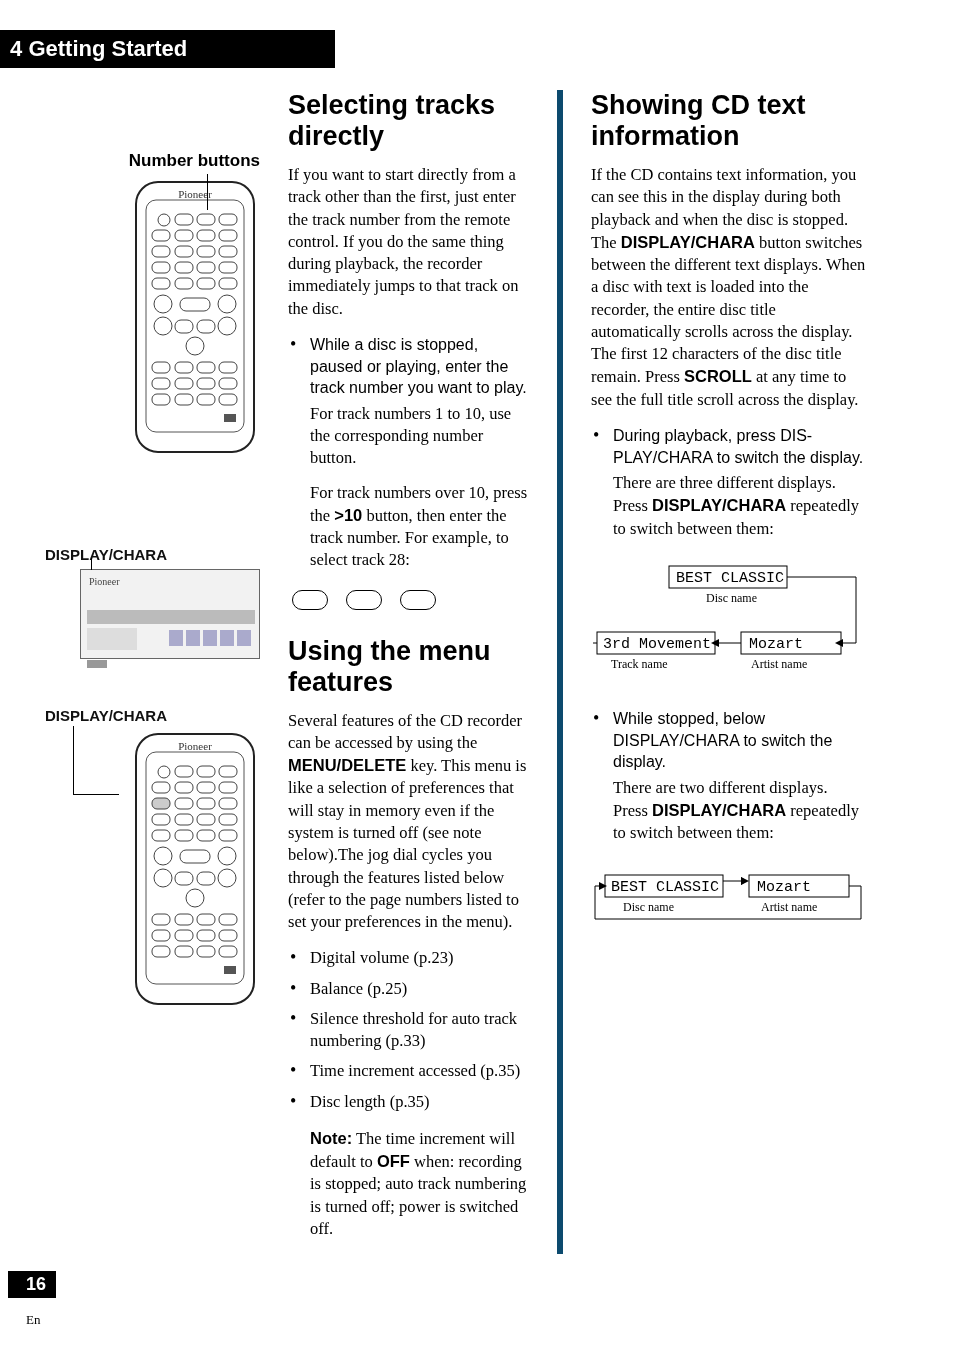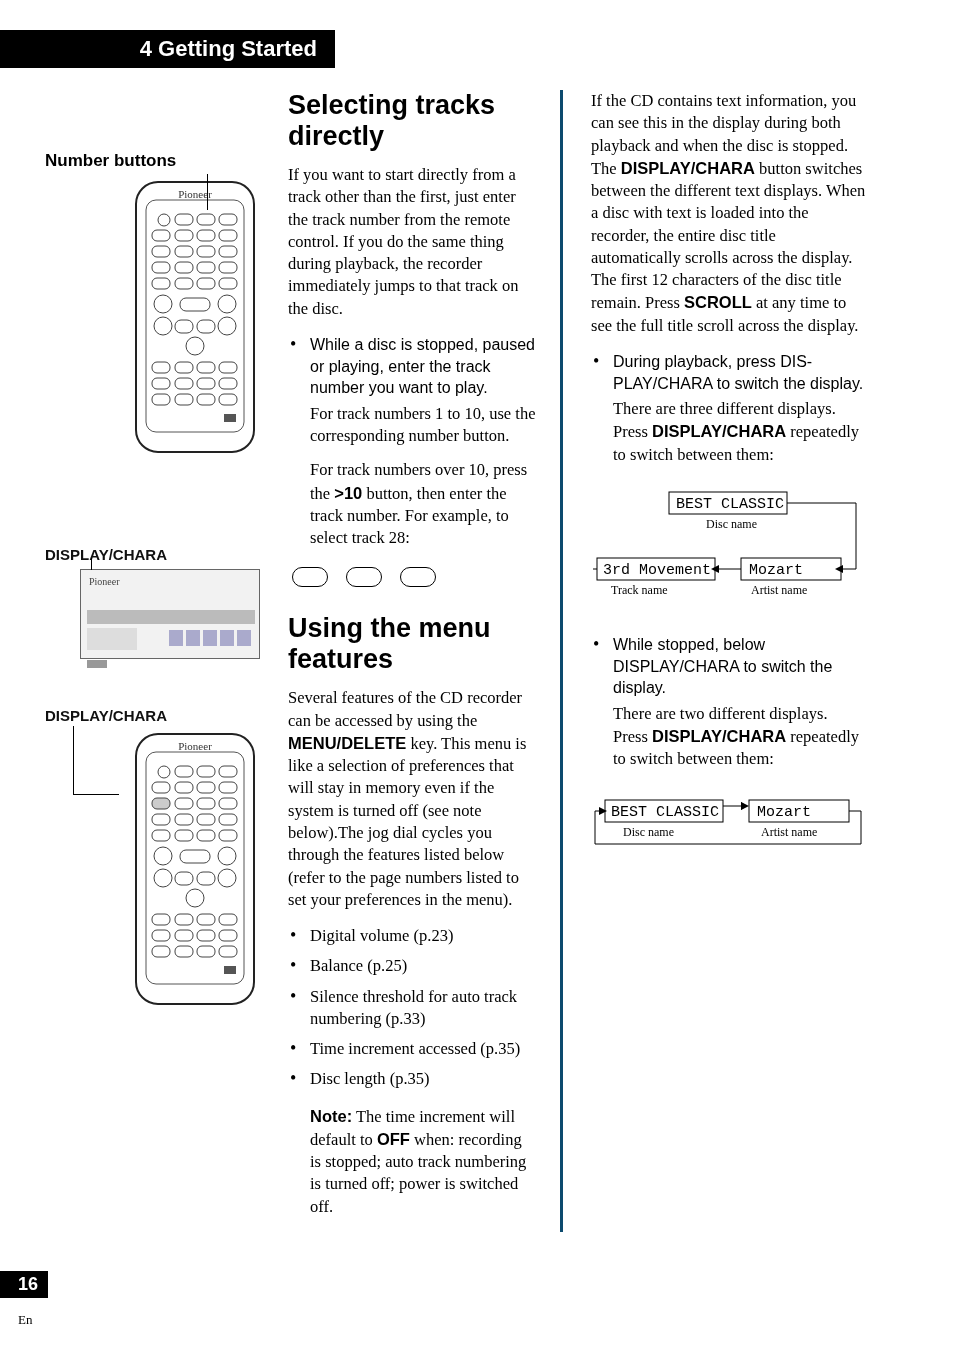--- a/index.html
+++ b/index.html
@@ -16,31 +16,30 @@
     background: #000;
     color: #fff;
     display: inline-block;
     padding: 6px 18px 6px 10px;
     font-family: Arial, Helvetica, sans-serif;
     font-weight: bold;
     font-size: 22px;
     margin-bottom: 22px;
     margin-left: -25px;
     min-width: 335px;
-    text-align: right;
   }
   .page-body {
     display: flex;
     gap: 28px;
     padding-left: 20px;
   }
   .col-left { width: 215px; flex-shrink: 0; }
   .col-mid  { width: 275px; flex-shrink: 0; }
   .col-right{ width: 275px; flex-shrink: 0; }
-  .col-mid, .col-right { border-right: 3px solid #0c4a6e; padding-right: 24px; }
+  .col-mid, .col-right { border-right: 6px solid #0c4a6e; padding-right: 24px; }
   .col-right { border-right: none; padding-right: 0; }
 
   h1.section-head {
     font-family: Arial, Helvetica, sans-serif;
     font-weight: bold;
     font-size: 27px;
     line-height: 1.15;
     margin-bottom: 12px;
   }
   p.body {
@@ -63,20 +62,21 @@
 
   .small-bullets { margin: 4px 0 14px 0; }
   .small-bullets .bullet-row { margin-bottom:8px; }
   .small-bullets .bullet-body { margin-bottom:0; }
 
   
   .label-right {
     font-family: Arial, Helvetica, sans-serif;
     font-weight: bold;
     font-size: 17px;
+    text-align: right;
     line-height:1.3;
     margin-bottom:6px;
   }
   .label-left {
     font-family: Arial, Helvetica, sans-serif;
     font-weight: bold;
     font-size: 15px;
     margin: 24px 0 6px 0;
     color:#111;
   }
@@ -90,21 +90,21 @@
 
   
   .btn-row { display:flex; gap:18px; margin: 6px 0 26px 4px; }
   .btn-row .pill { width:36px; height:20px; border:1.5px solid #000; border-radius:10px; }
 
   
   .diagram { margin: 10px 0 18px 0; font-family: 'Courier New', monospace; font-size:15px; }
   .diagram svg { display:block; }
 
   
-  .page-footer { position:absolute; left:0; bottom:20px; }
+  .page-footer { position:absolute; left:8px; bottom:20px; }
   .page-num-box {
     background:#000; color:#fff; font-family:Arial,Helvetica,sans-serif;
     font-weight:bold; font-size:18px; padding:3px 10px 3px 18px; display:inline-block;
   }
   .page-lang { font-family:Georgia,serif; font-size:13px; margin-left:18px; margin-top:14px; }
 </style>
 </head>
 <body>
 
 
@@ -318,20 +318,21 @@
           </div>
         </div>
       </div>
 
     <p class="body" style="margin-left:22px;">
       <span class="inline-bold">Note:</span><span> The time increment will default to </span><span class="inline-bold">OFF</span><span> when: recording is stopped; auto track numbering is turned off; power is switched off.</span>
     </p>
   </div>
 
   <div class="col-right">
+    <h1 class="section-head">Showing CD text information</h1>
     <p class="body">
       <span>If the CD contains text information, you can see this in the display during both playback and when the disc is stopped. The </span><span class="inline-bold">DISPLAY/CHARA</span><span> button switches between the different text displays. When a disc with text is loaded into the recorder, the entire disc title automatically scrolls across the display. The first 12 characters of the disc title remain. Press </span><span class="inline-bold">SCROLL</span><span> at any time to see the full title scroll across the display.</span>
     </p>
 
     <div class="bullet-row">
       <div class="bullet-dot">•</div>
       <div class="bullet-content">
         <div class="bullet-lead">During playback, press DIS-PLAY/CHARA to switch the display.</div>
         <div class="bullet-body">
           <span>There are three different displays. Press </span><span class="inline-bold">DISPLAY/CHARA</span><span> repeatedly to switch between them:</span>

